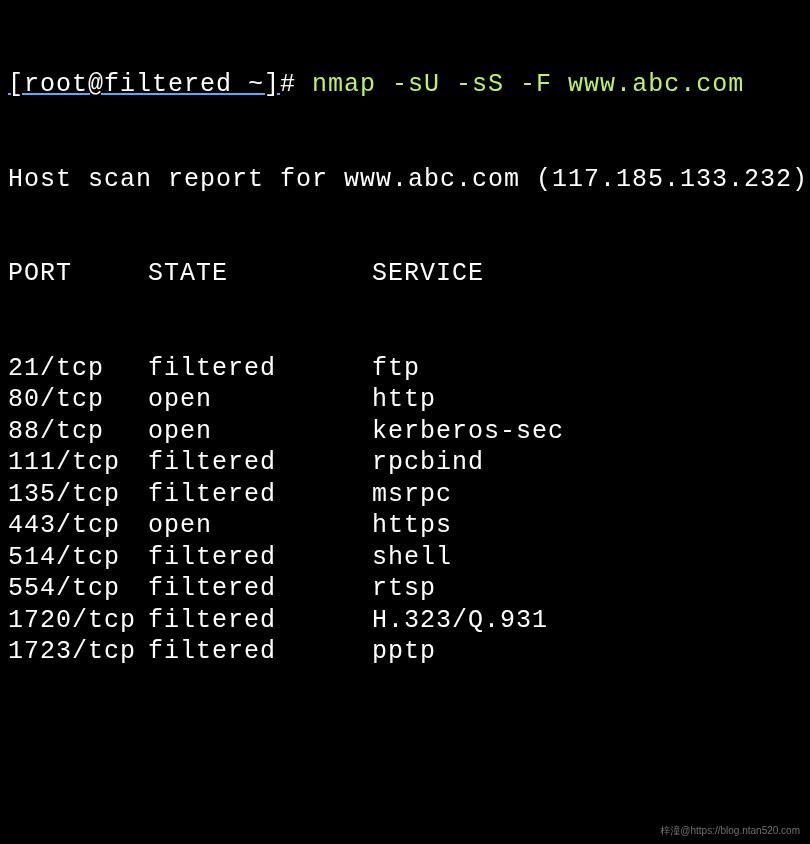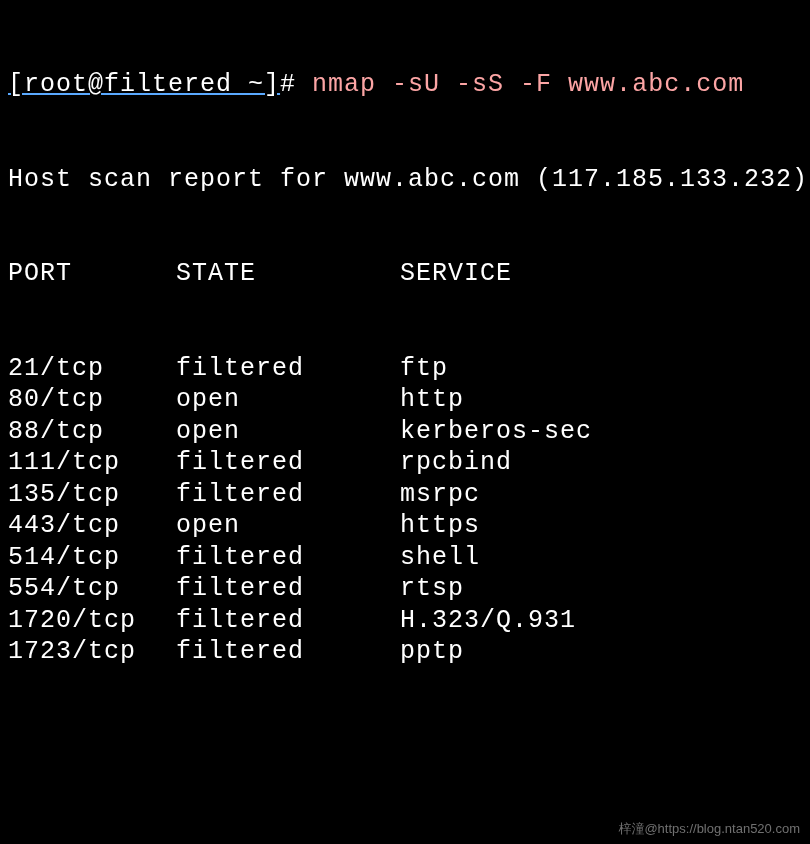--- a/index.html
+++ b/index.html
@@ -21,37 +21,37 @@
   }
   .prompt-user {
     color: #fff;
     text-decoration: underline;
     text-decoration-color: #5aa9ff;
   }
   .prompt-hash {
     color: #fff;
   }
   .cmd {
-    color: #fca5a5;
+    color: #bef264;
   }
   .row {
     display: block;
   }
   .port-col { display: inline-block; width: 140px; }
-  .state-col { display: inline-block; width: 224px; margin-left: 28px; }
+  .state-col { display: inline-block; width: 224px; }
   .service-col { display: inline-block; }
   .header-row .port-col,
   .header-row .state-col,
   .header-row .service-col { }
   .watermark2 {
     position: absolute;
     bottom: 6px;
     right: 10px;
     font-family: Arial, sans-serif;
-    font-size: 13px;
+    font-size: 10px;
     color: #707070;
     letter-spacing: 0;
   }
 </style>
 </head>
 <body>
 
 <div class="terminal">
   <span class="row"><span class="prompt-user">[root@filtered ~]</span><span class="prompt-hash">#</span> <span class="cmd">nmap -sU -sS -F www.abc.com</span></span>
   <span class="row">Host scan report for www.abc.com (117.185.133.232)</span>

